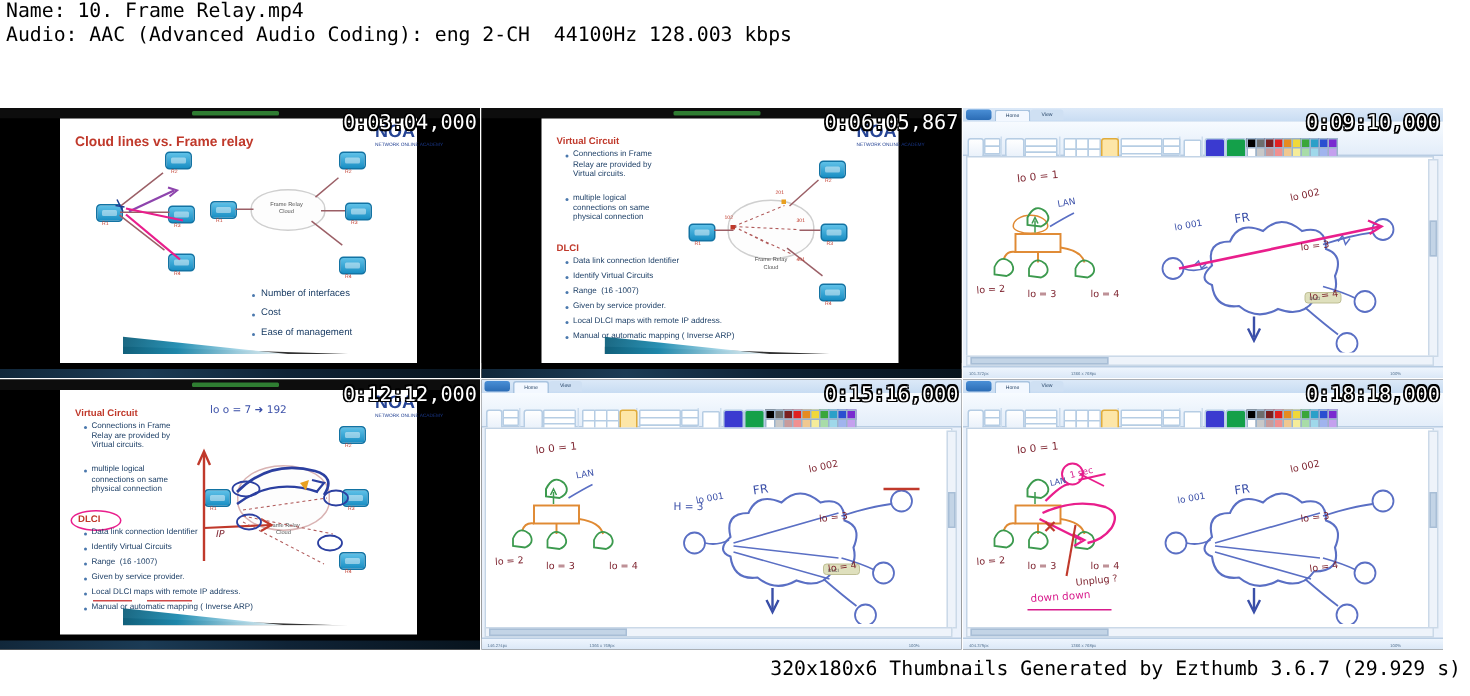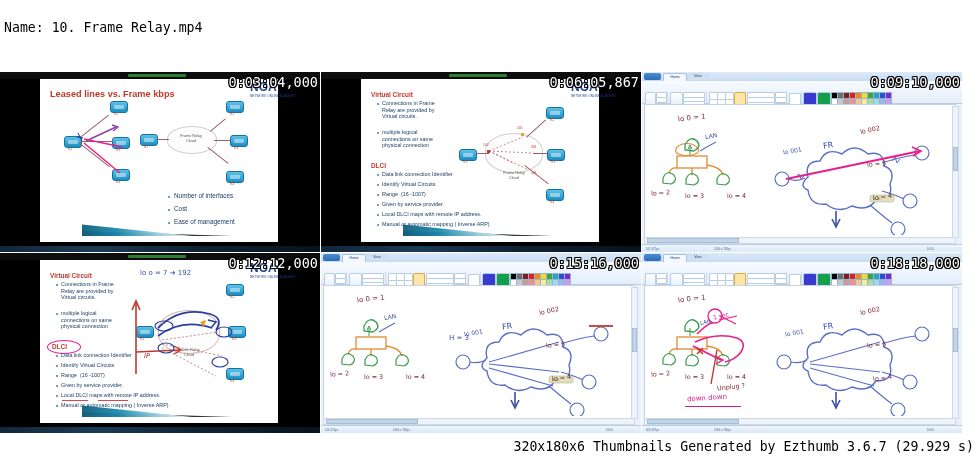--- a/index.html
+++ b/index.html
@@ -8,21 +8,21 @@
     background:#ffffff;
     font-family:"DejaVu Sans Mono","Liberation Mono",monospace;
     overflow:hidden;
   }
   .sheet{position:relative;width:980px;height:464px;}
 
   
   .meta{
     position:absolute;left:0;top:0;width:980px;height:72px;
     background:#ffffff;
-    padding:20px 0 0 4px;
+    padding:0 0 0 4px;
     box-sizing:border-box;
   }
   .meta-line{
     font-family:"DejaVu Sans Mono","Liberation Mono",monospace;
     font-size:13.2px;line-height:16.4px;color:#000000;
     white-space:pre;letter-spacing:0px;
   }
 
   
   .grid{
@@ -161,33 +161,34 @@
     font-size:13.2px;color:#000;white-space:pre;
   }
 </style>
 </head>
 <body>
 
 <div class="sheet">
 
   <div class="meta">
     <div class="meta-line">Name: 10. Frame Relay.mp4</div>
+    <div class="meta-line">Audio: AAC (Advanced Audio Coding): eng 2-CH  44100Hz 128.003 kbps</div>
   </div>
 
   <div class="grid">
 
     <div class="thumb">
       <div class="slideframe">
         <div class="slidebar-top">
           <div class="greenbar"></div>
         </div>
         <div class="slideleftstrip"></div>
         <div class="slidertstrip"></div>
         <div class="slidepaper">
-          <div class="slide-title" style="left:10px;top:10px;font-size:9.2px;">Leased lines  vs.  Frame kbps</div>
+          <div class="slide-title" style="left:10px;top:10px;font-size:9.2px;">Cloud lines  vs.  Frame relay</div>
 
           <div class="rtr" style="left:70px;top:22px;"></div>
           <div class="rtr-lbl" style="left:74px;top:33px;">R2</div>
           <div class="rtr" style="left:24px;top:57px;"></div>
           <div class="rtr-lbl" style="left:28px;top:68px;">R1</div>
           <div class="rtr" style="left:72px;top:58px;"></div>
           <div class="rtr-lbl" style="left:76px;top:69px;">R3</div>
           <div class="rtr" style="left:72px;top:90px;"></div>
           <div class="rtr-lbl" style="left:76px;top:101px;">R4</div>
           <div class="lnk" style="left:40px;top:58px;width:36px;transform:rotate(-38deg);"></div>

